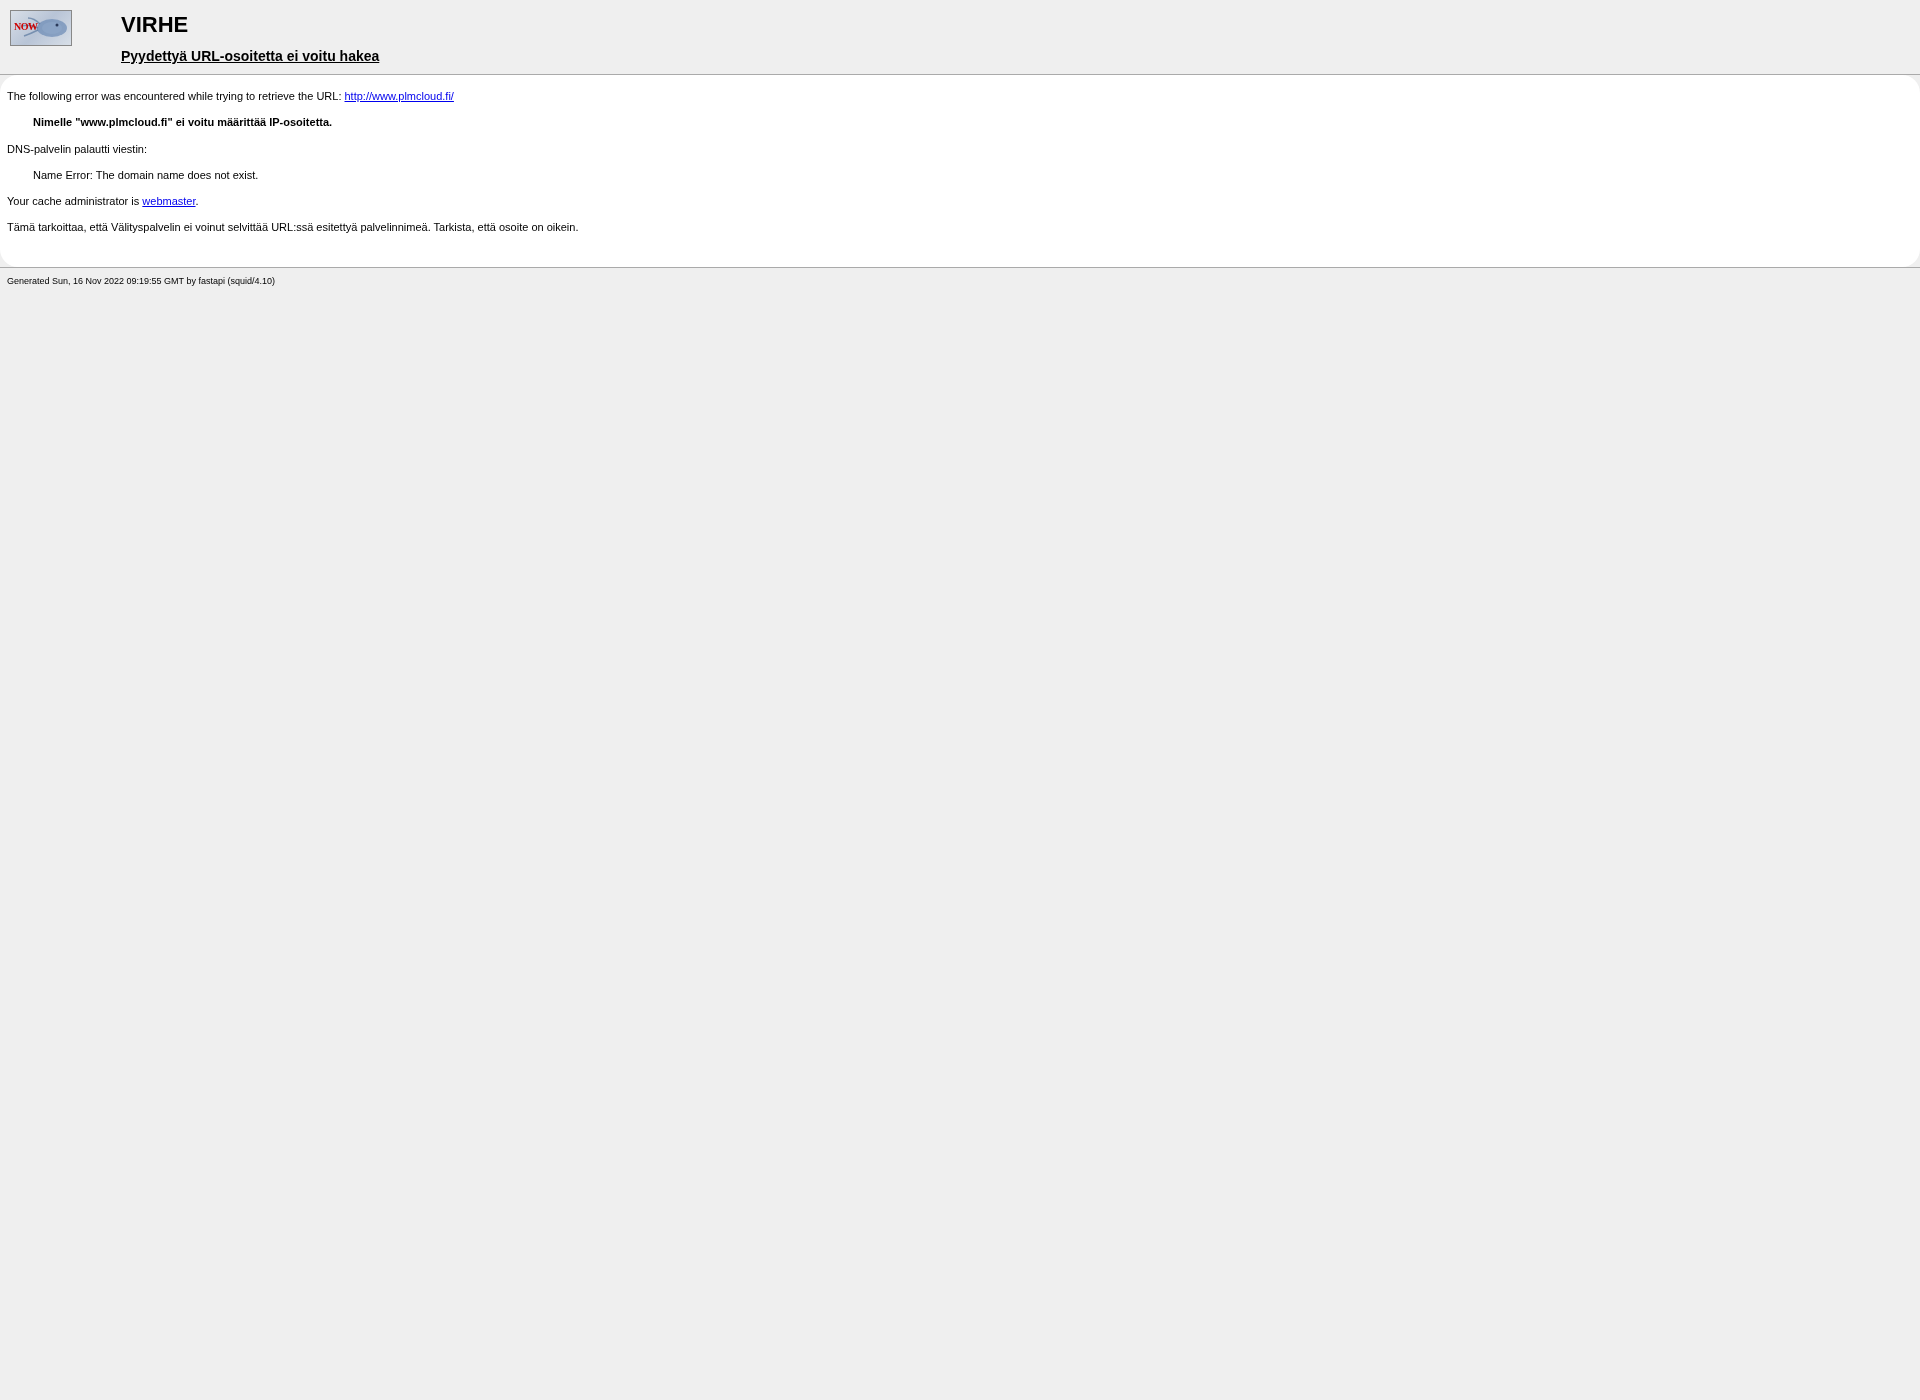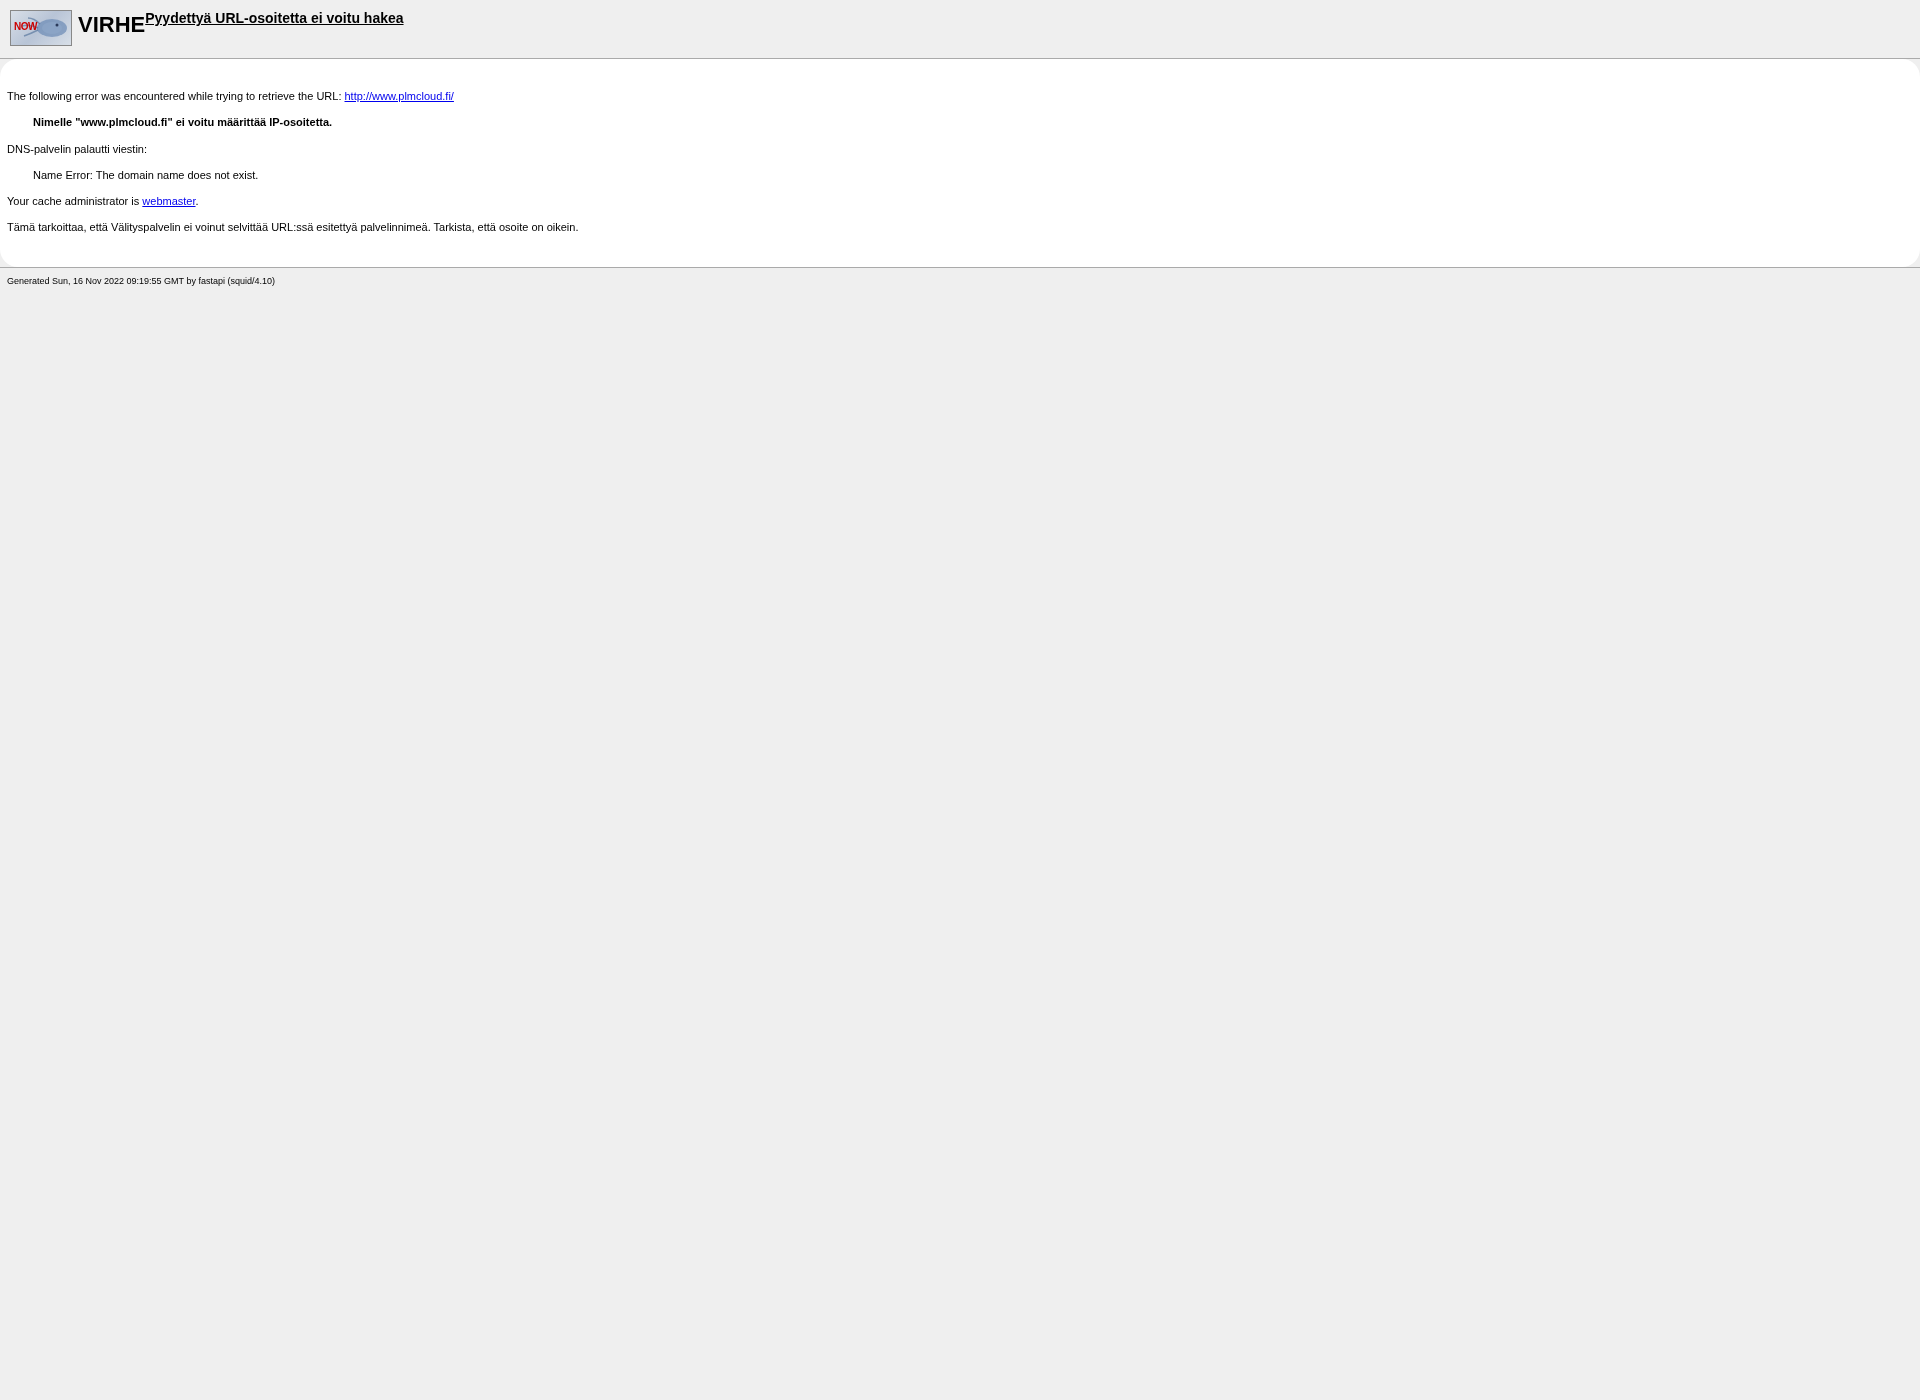--- a/index.html
+++ b/index.html
@@ -33,45 +33,47 @@
     .logo svg {
       position: absolute;
     }
     .logo-text {
       position: absolute;
       left: 3px;
       top: 10px;
       font-size: 10px;
       font-weight: bold;
       color: #cc0000;
-      font-family: Liberation Sans, sans-serif;
+      font-family: Liberation Serif, serif;
       letter-spacing: -0.5px;
     }
     .header-text {
       display: flex;
+      flex-direction: column;
+      margin-left: 43px;
     }
     h1 {
       font-size: 22px;
       font-weight: bold;
       margin-bottom: 10px;
       margin-top: 2px;
     }
     h2 {
       font-size: 14px;
       font-weight: bold;
       text-decoration: underline;
     }
     hr {
       border: none;
       border-top: 1px solid #aaa;
       margin: 0;
     }
     .content {
       background: #fff;
-      padding: 30px 0 20px 0;
+      padding: 14px 0 20px 0;
       border-radius: 18px;
     }
     .content p {
       margin: 0 0 12px 7px;
       line-height: 1.3;
     }
     .content .indented {
       margin-left: 33px;
     }
     .content .bold {

